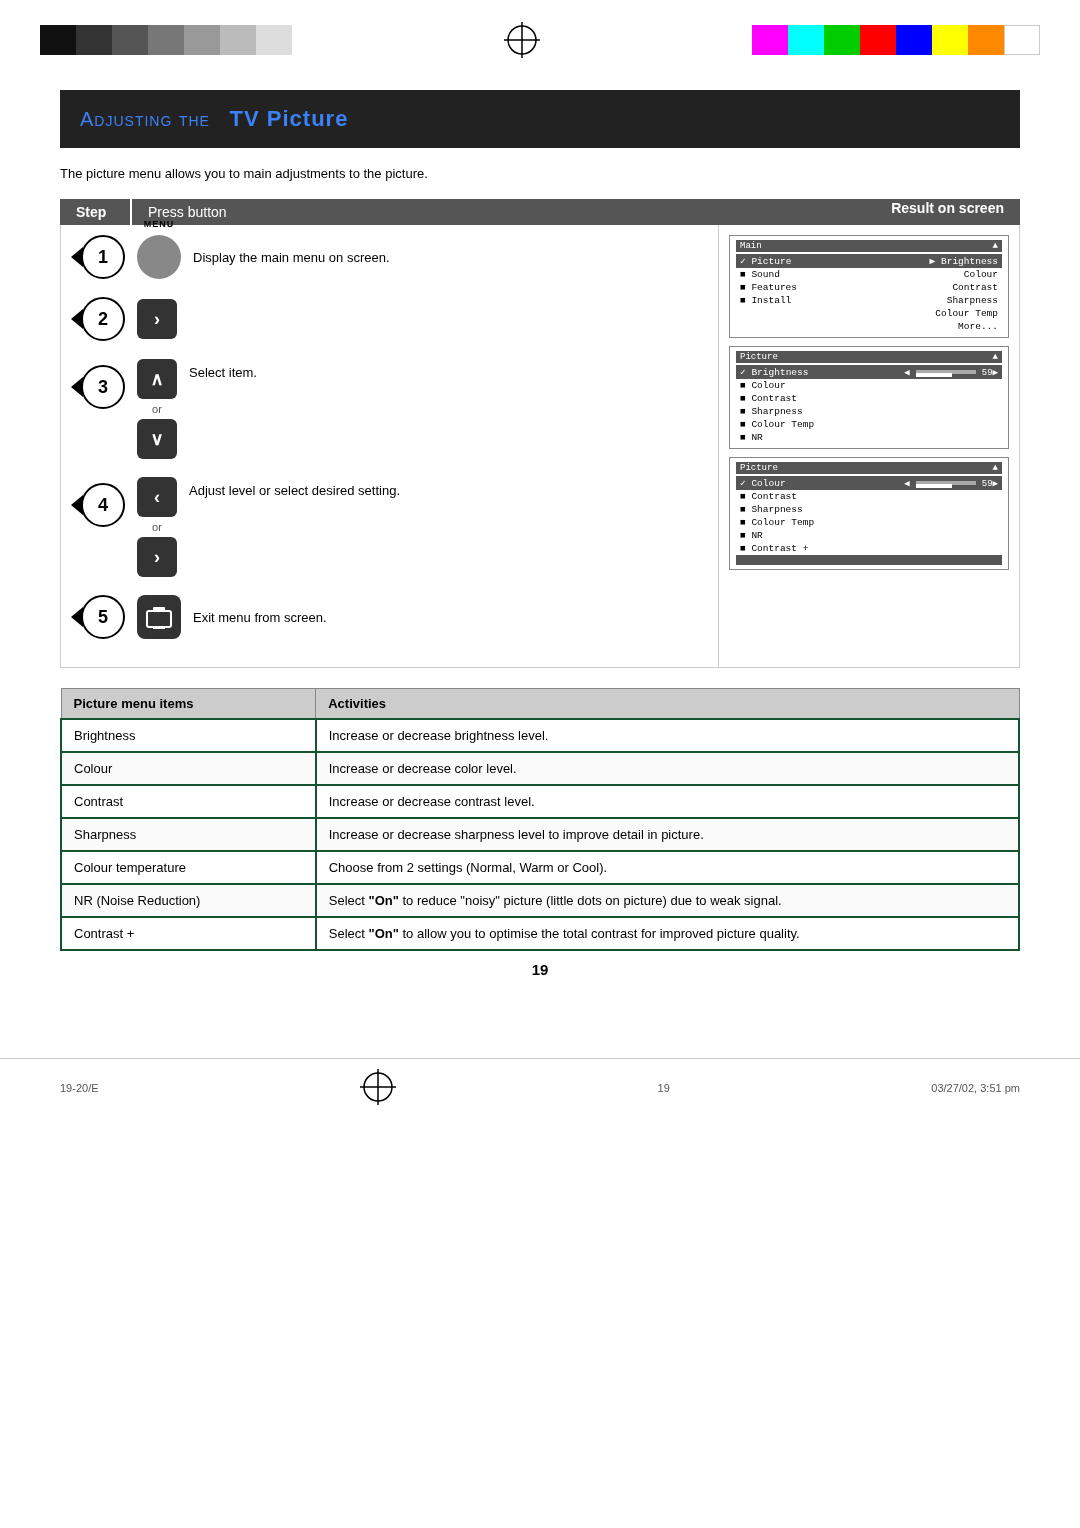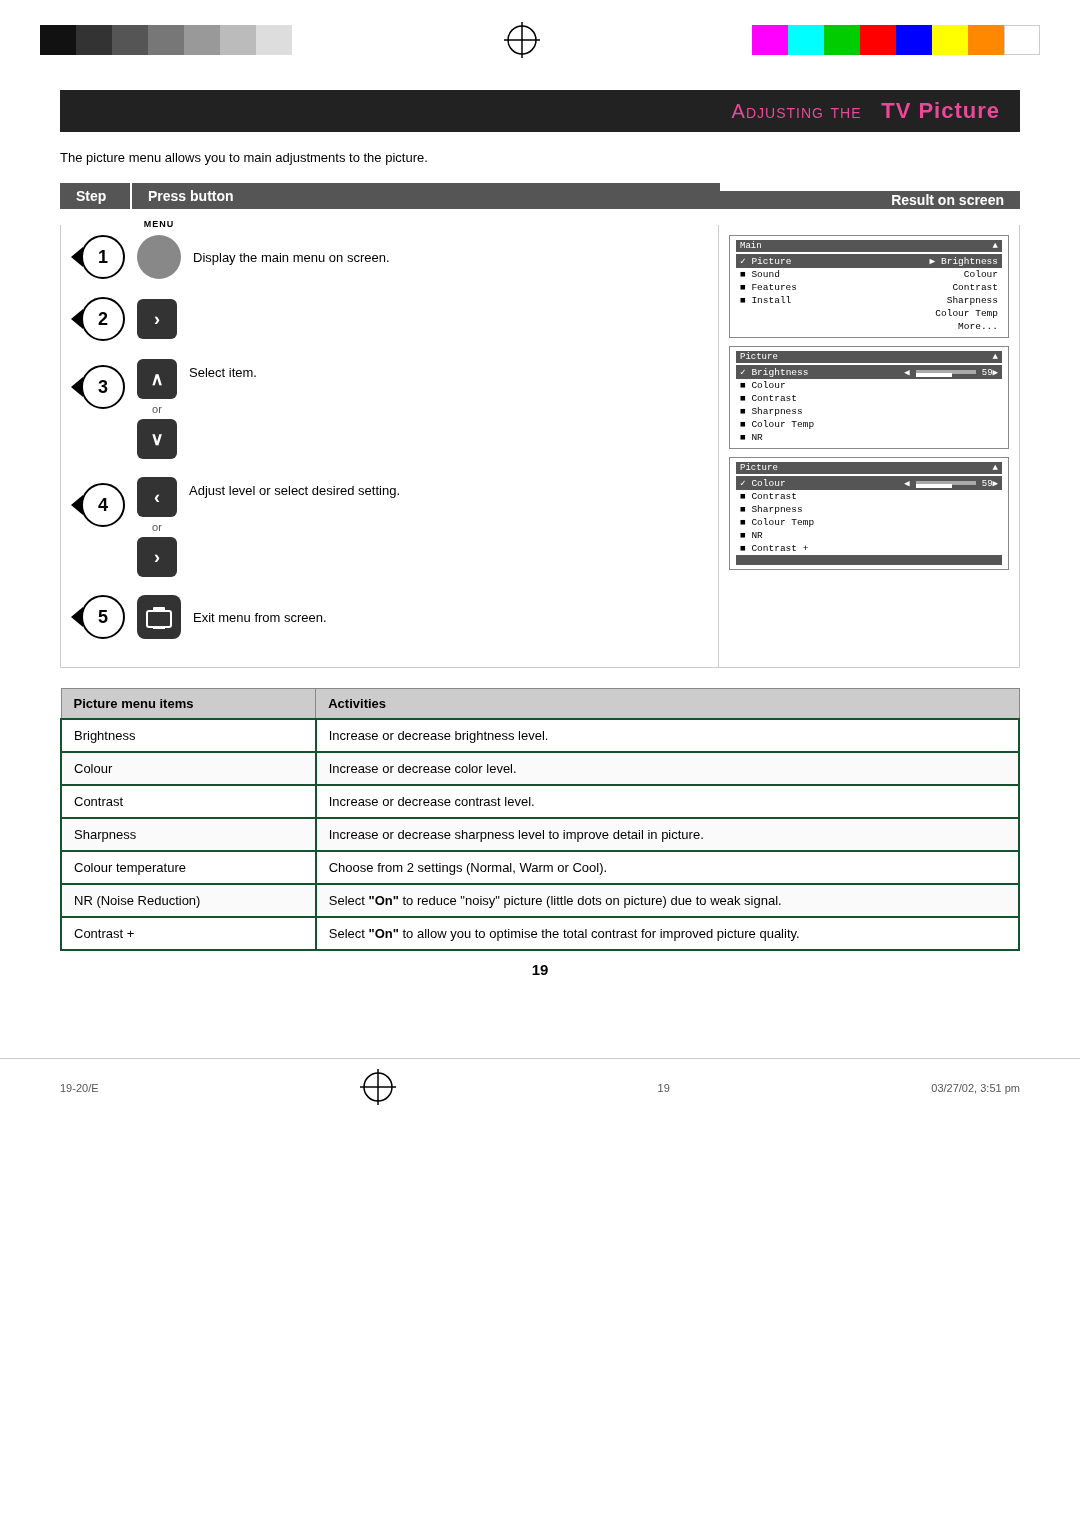--- a/index.html
+++ b/index.html
@@ -14,23 +14,23 @@
     }
 
     
     .page-content {
       padding: 10px 60px 40px 60px;
     }
 
     
     .title-bar {
       background: #222;
-      color: #ec4899;
-      text-align: right;
-      padding: 8px 20px;
+      color: #3b82f6;
+      text-align: left;
+      padding: 16px 20px;
       margin-bottom: 18px;
       font-size: 20px;
       font-weight: bold;
       letter-spacing: 1px;
     }
     .title-bar .small-caps {
       font-variant: small-caps;
       font-weight: normal;
     }
     .title-bar .bold-title {
@@ -39,37 +39,36 @@
     }
 
     .subtitle {
       font-size: 13px;
       margin-bottom: 18px;
     }
 
     
     .header-row {
       display: flex;
-      margin-bottom: 16px;
-      align-items: flex-end;
+      margin-bottom: 0;
     }
     .header-step {
       background: #555;
       color: #fff;
       font-weight: bold;
       padding: 5px 16px;
       font-size: 14px;
       min-width: 70px;
       display: flex;
       align-items: center;
     }
     .header-press {
       background: #555;
       color: #fff;
-      font-weight: bold;
+      font-weight: normal;
       padding: 5px 16px;
       font-size: 14px;
       flex: 1;
       margin-left: 2px;
     }
     .header-result {
       background: #555;
       color: #fff;
       font-weight: bold;
       padding: 1px 16px;

